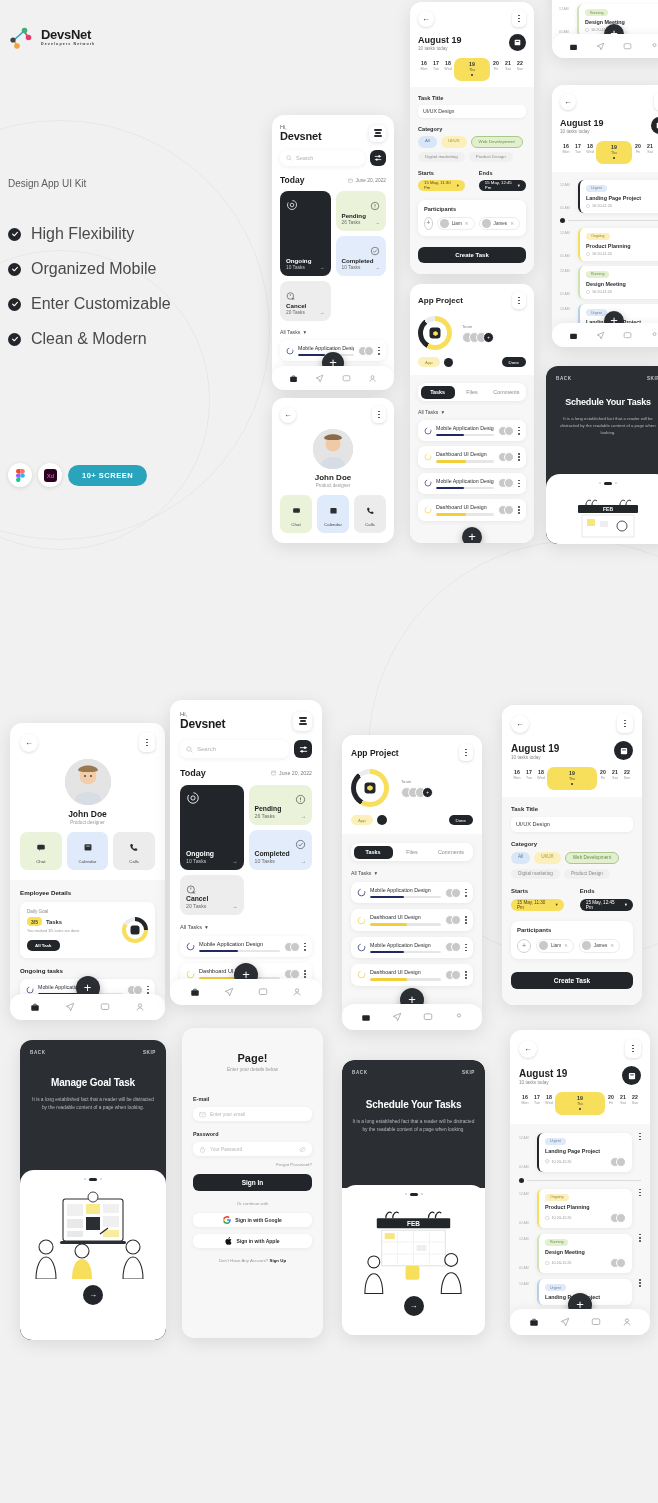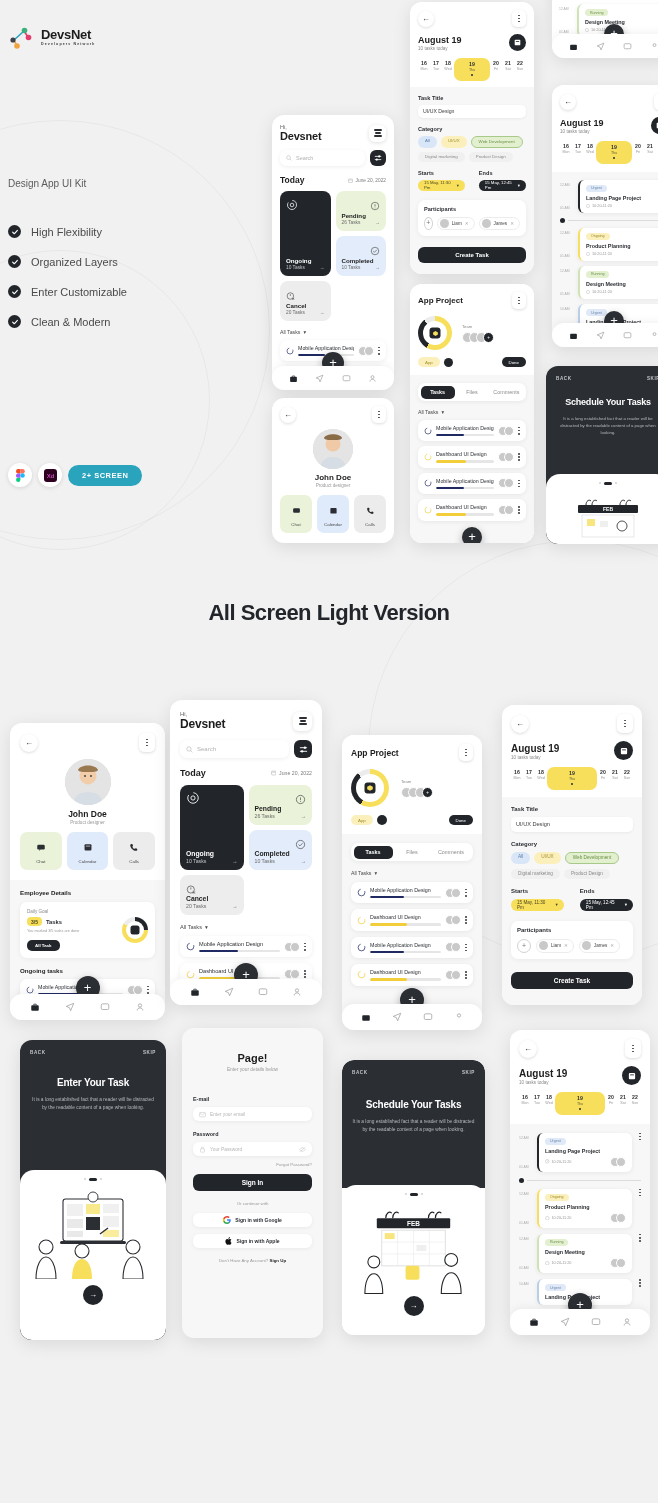--- a/index.html
+++ b/index.html
@@ -26,21 +26,21 @@
   .logo-txt { line-height:1; }
   .logo-name { font-size:13px; font-weight:bold; color:#1d1d1d; letter-spacing:-.3px; }
   .logo-sub { font-size:3.6px; font-weight:bold; color:#3a3a3a; letter-spacing:1.1px; margin-top:2px; }
 
   .hero-title { position:absolute; left:8px; top:140px; font-size:23px; font-weight:bold; color:#1d1d1d; letter-spacing:-.6px; }
   .hero-sub { position:absolute; left:8px; top:178px; font-size:10px; color:#5c5c5c; }
   .feats { position:absolute; left:8px; top:225px; display:flex; flex-direction:column; gap:17px; }
   .feat { display:flex; align-items:center; gap:10px; }
   .feat-ic { width:13px; height:13px; border-radius:50%; background:#22262b; display:flex; align-items:center; justify-content:center; flex:0 0 auto; }
   .feat-ic svg { width:8px; height:8px; }
-  .feat-lb { font-size:11px; color:#4a4a4a; }
+  .feat-lb { font-size:16px; color:#4a4a4a; }
 
   .badges { position:absolute; left:8px; top:463px; display:flex; align-items:center; gap:6px; }
   .app-ic { width:24px; height:24px; border-radius:50%; background:#fff; display:flex; align-items:center; justify-content:center; box-shadow:0 1px 4px rgba(0,0,0,.12); }
   .badge-pill { height:21px; padding:0 14px; border-radius:11px; background:#2aa3bd;
     color:#fff; font-size:7.5px; font-weight:bold; letter-spacing:.5px; display:flex; align-items:center; }
 
   
   .phone { position:absolute; background:#fff; border-radius:12px; overflow:hidden;
     box-shadow:0 4px 18px rgba(0,0,0,.10); }
   .phone.dark { background:#2b2e33; }
@@ -265,21 +265,21 @@
             </svg>
           </span>
         <span class="feat-lb">High Flexibility</span>
       </div>
       <div class="feat">
         <span class="feat-ic">
             <svg viewBox="0 0 10 10">
               <path d="M2 5.2 L4.1 7.2 L8 3" stroke="#fff" stroke-width="1.4" fill="none" stroke-linecap="round" stroke-linejoin="round"></path>
             </svg>
           </span>
-        <span class="feat-lb">Organized Layers</span>
+        <span class="feat-lb">Organized Mobile</span>
       </div>
       <div class="feat">
         <span class="feat-ic">
             <svg viewBox="0 0 10 10">
               <path d="M2 5.2 L4.1 7.2 L8 3" stroke="#fff" stroke-width="1.4" fill="none" stroke-linecap="round" stroke-linejoin="round"></path>
             </svg>
           </span>
         <span class="feat-lb">Enter Customizable</span>
       </div>
       <div class="feat">
@@ -301,21 +301,21 @@
           <path d="M0 10.8a2.2 2.2 0 0 1 2.2-2.1h2.2v2.1a2.2 2.2 0 1 1-4.4 0z" fill="#0acf83"></path>
           <circle cx="6.6" cy="6.5" r="2.2" fill="#1abcfe"></circle>
         </svg>
       </div>
       <div class="app-ic">
         <svg width="13" height="13" viewBox="0 0 13 13">
           <rect x="0" y="0" width="13" height="13" rx="3" fill="#2e001f"></rect>
           <text x="6.5" y="9" font-size="6" fill="#ff61f6" text-anchor="middle" font-family="Liberation Sans">Xd</text>
         </svg>
       </div>
-      <div class="badge-pill">2+ SCREEN</div>
+      <div class="badge-pill">10+ SCREEN</div>
     </div>
   </div>
 
   <div class="phone" style="left:272px; top:115px; width:122px; height:275px;">
     <div class="scr" style="padding:9px 8px 0;">
       <div class="ph-head">
         <div>
           <div class="hi">Hi,</div>
           <div class="uname">Devsnet</div>
         </div>
@@ -965,21 +965,20 @@
             <rect x="26" y="22" width="52" height="22" fill="none" stroke="#ddd" stroke-width=".7"></rect>
             <rect x="31" y="26" width="8" height="7" fill="#f7df5c" opacity=".8"></rect>
             <rect x="44" y="28" width="8" height="6" fill="#efefef"></rect>
             <circle cx="66" cy="33" r="5" fill="none" stroke="#22262b" stroke-width=".8"></circle>
           </svg>
         </div>
       </div>
     </div>
   </div>
 
-  <div class="sec2-t">All Screen Light Version</div>
 
   <div class="phone" style="left:10px; top:723px; width:155px; height:297px;">
     <div class="scr" style="padding:10px 10px 0;">
       <div class="ph-head">
         <div class="circ-btn" style="width:18px;height:18px;">←</div>
         <div class="dots-btn" style="width:16px;height:19px;">
             <span class="vdots">
               <i></i>
               <i></i>
               <i></i>
@@ -1492,21 +1491,21 @@
       </div>
     </div>
   </div>
 
   <div class="phone dark" style="left:20px; top:1040px; width:146px; height:300px;">
     <div class="scr">
       <div class="ob-top">
         <span class="ob-lk">BACK</span>
         <span class="ob-lk">SKIP</span>
       </div>
-      <div class="ob-t">Enter Your Task</div>
+      <div class="ob-t">Manage Goal Task</div>
       <div class="ob-p">It is a long established fact that a reader will be distracted by the readable content of a page when looking.</div>
       <div class="ob-sheet" style="height:170px;">
         <div class="ob-dots">
             <i></i>
             <i class="on"></i>
             <i></i>
           </div>
         <div class="ob-art">
           <svg width="100%" height="90" viewBox="0 0 126 90">
             <rect x="33" y="10" width="60" height="42" rx="2.5" fill="#fff" stroke="#2b2e33" stroke-width="1.1"></rect>

